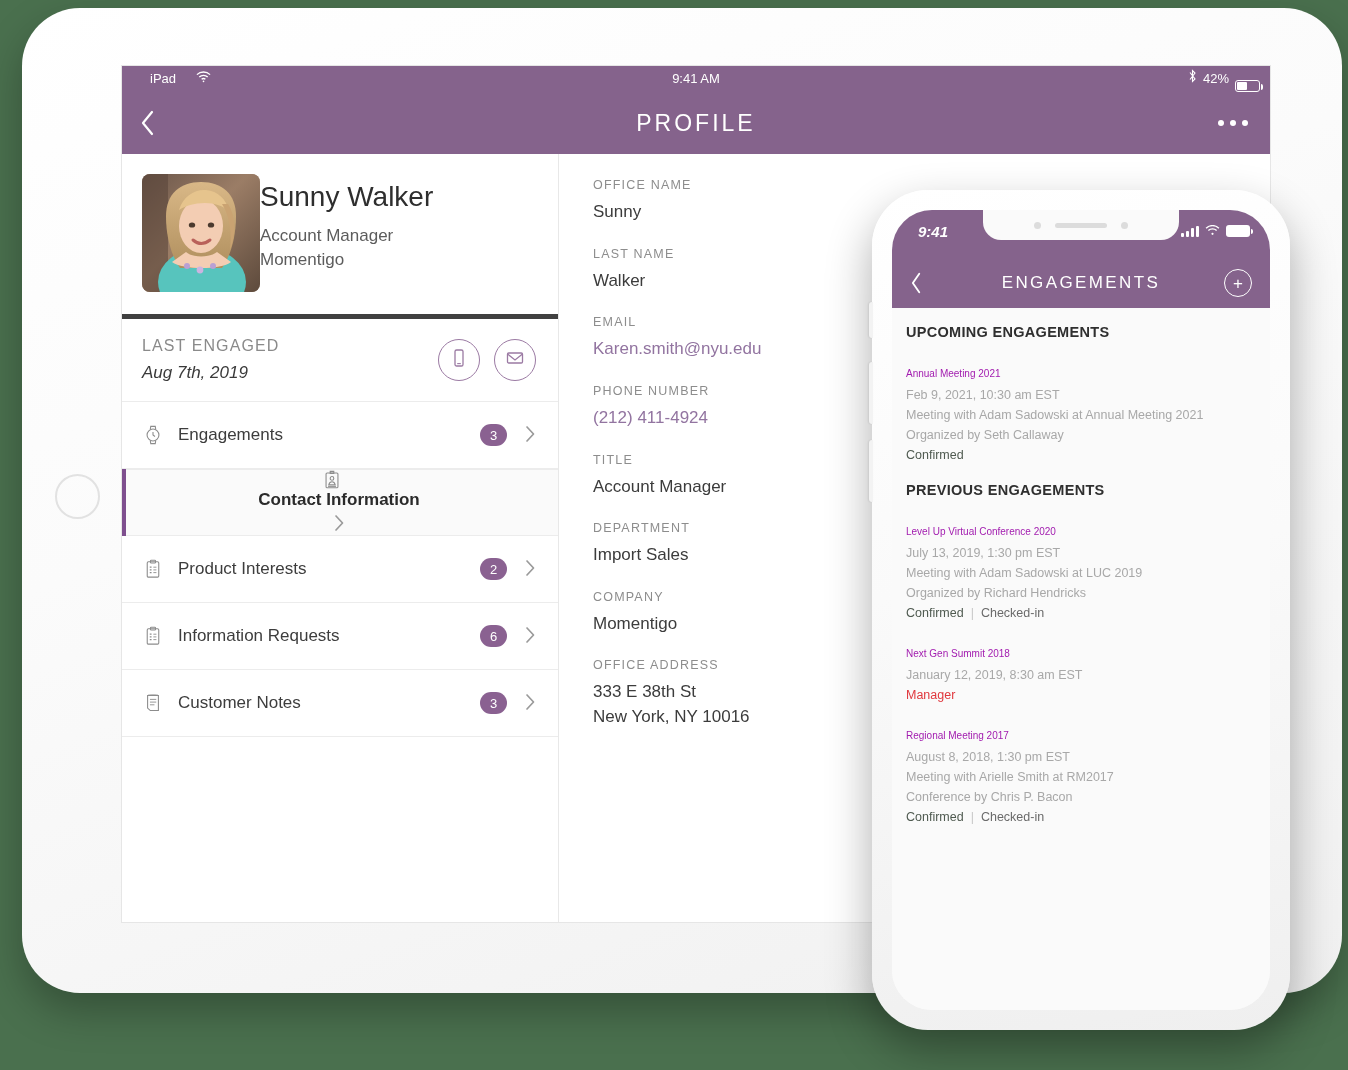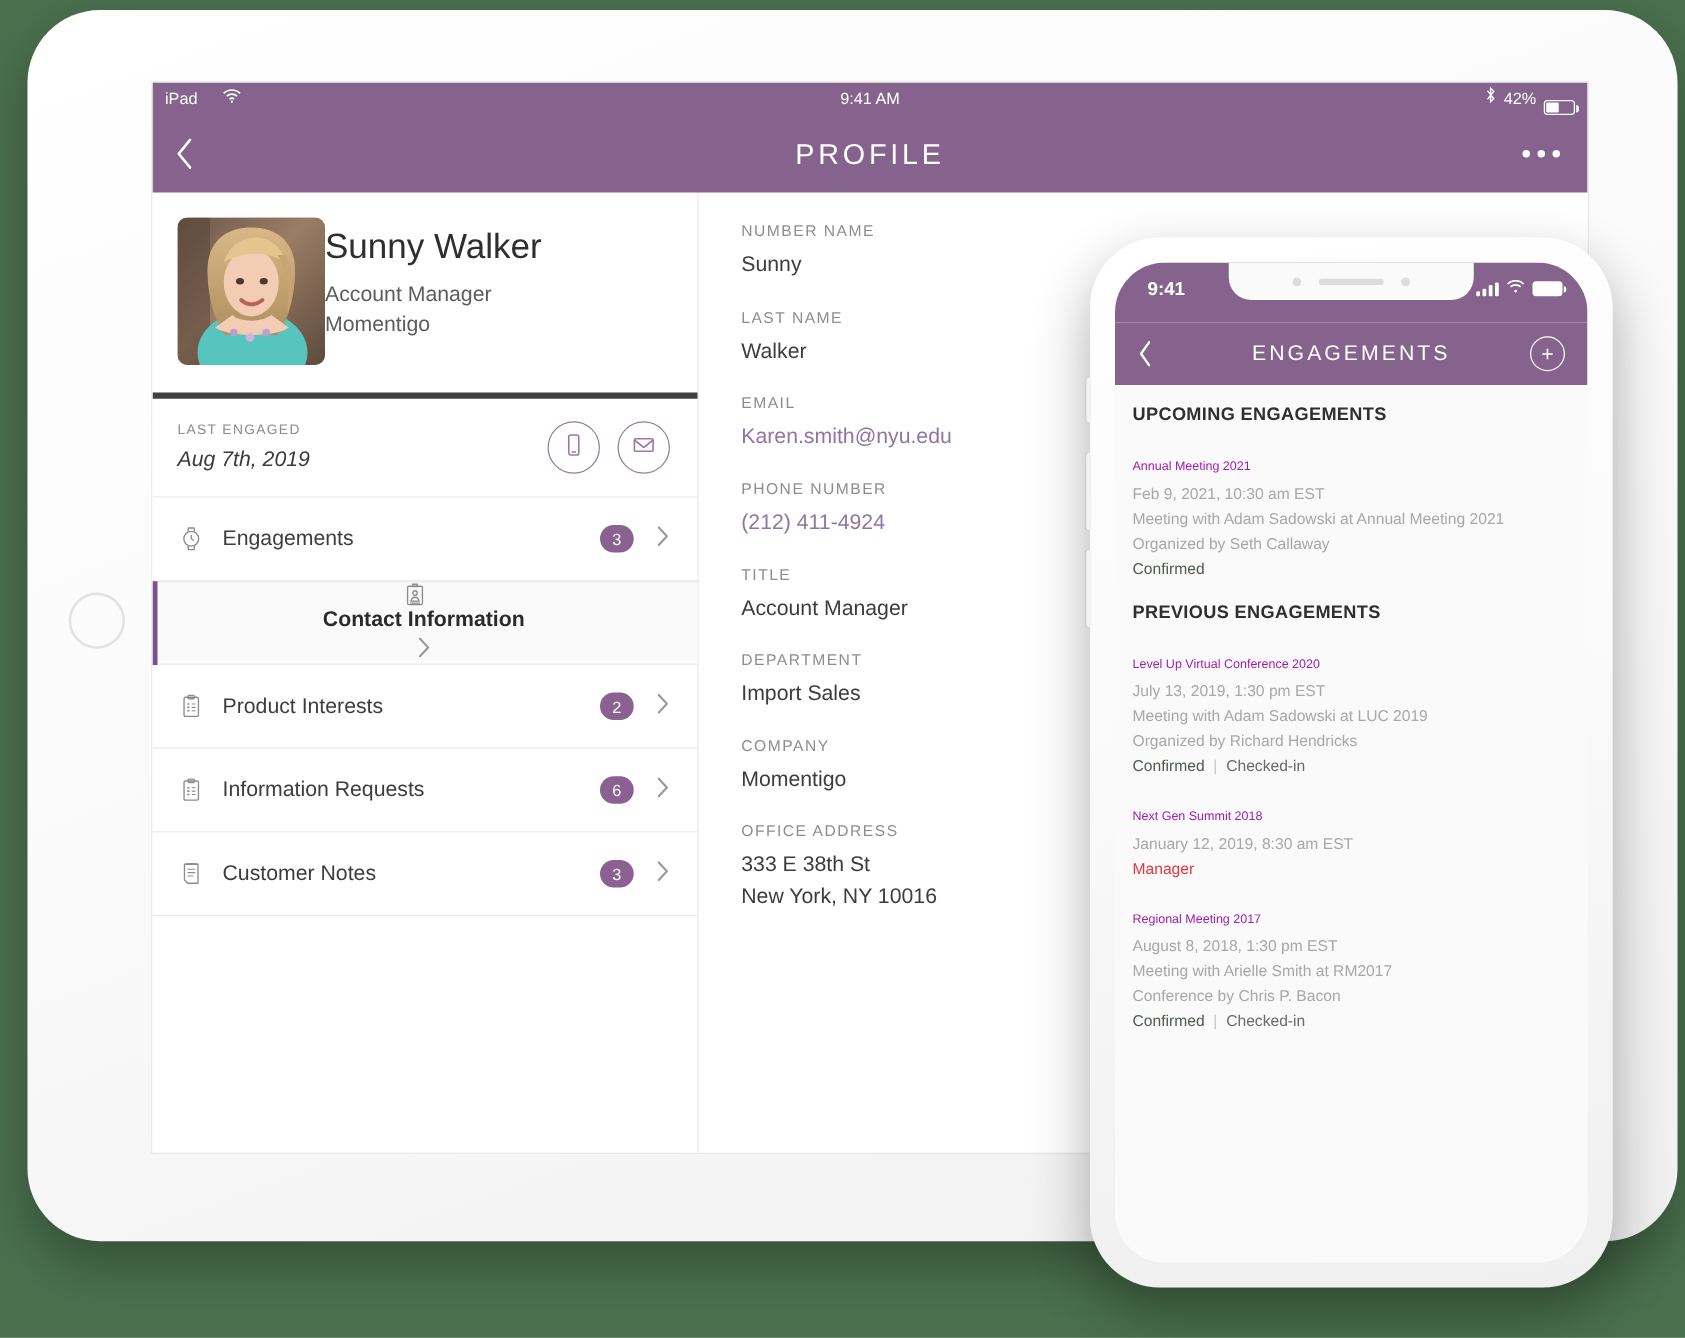--- a/index.html
+++ b/index.html
@@ -55,21 +55,21 @@
   
   .ipad-statusbar {
     position: relative;
     height: 26px;
     background: #85638c;
     color: #ffffff;
     font-size: 13px;
     line-height: 26px;
   }
   .ipad-statusbar .sb-left {
-    position: absolute; left: 10px; top: 0;
+    position: absolute; left: 28px; top: 0;
     display: flex; align-items: center; gap: 20px; height: 26px;
   }
   .ipad-statusbar .sb-center {
     position: absolute; left: 0; right: 0; text-align: center;
     font-size: 13px;
   }
   .ipad-statusbar .sb-right {
     position: absolute; right: 10px; top: 0;
     display: flex; align-items: flex-end; gap: 6px; height: 26px;
     font-size: 13px;
@@ -137,21 +137,21 @@
   .profile-role, .profile-company {
     font-size: 17px; color: #5c5c5c; line-height: 1.45;
   }
 
   .last-engaged {
     padding: 18px 22px 18px 20px;
     display: flex; align-items: center; justify-content: space-between;
     border-bottom: 1px solid #ececec;
   }
   .le-label {
-    font-size: 11px; letter-spacing: 1.1px; color: #8a8a8a; margin-bottom: 8px;
+    font-size: 16px; letter-spacing: 1.1px; color: #8a8a8a; margin-bottom: 8px;
   }
   .le-value { font-size: 17px; color: #3a3a3a; font-style: italic; }
   .le-actions { display: flex; gap: 14px; }
   .circle-btn {
     width: 42px; height: 42px; border-radius: 50%;
     border: 1.5px solid #9b7aa3;
     display: flex; align-items: center; justify-content: center;
     cursor: pointer;
   }
   .circle-btn svg { width: 20px; height: 20px; }
@@ -238,21 +238,21 @@
     width: 196px; height: 30px;
     background: #fafafa;
     border-radius: 0 0 18px 18px;
     display: flex; align-items: center; justify-content: center; gap: 14px;
   }
   .notch-cam { width: 7px; height: 7px; border-radius: 50%; background: #dcdcdc; }
   .notch-speaker { width: 52px; height: 5px; border-radius: 3px; background: #dcdcdc; }
   .iph-time {
     position: absolute; left: 26px; top: 0; height: 42px;
     display: flex; align-items: center;
-    color: #fff; font-size: 15px; font-weight: 700;
+    color: #fff; font-size: 15px; font-weight: 700; font-style: italic;
   }
   .iph-icons {
     position: absolute; right: 20px; top: 0; height: 42px;
     display: flex; align-items: center; gap: 6px;
   }
   .sig-bars { display: flex; align-items: flex-end; gap: 2px; height: 11px; }
   .sig-bars i { display: block; width: 3px; background: #fff; border-radius: 1px; }
   .sig-bars i:nth-child(1){height:4px}
   .sig-bars i:nth-child(2){height:6px}
   .sig-bars i:nth-child(3){height:9px}
@@ -486,21 +486,21 @@
                 <span class="badge">3</span>
                 <span class="chev"><svg width="11" height="18" viewBox="0 0 11 18" fill="none" stroke="#9a9a9a" stroke-width="1.7" stroke-linecap="round" stroke-linejoin="round">
                     <path d="M2 2l6.5 7L2 16"></path>
                   </svg></span>
               </div>
             </div>
         </div>
 
         <div class="right-pane">
             <div class="field">
-              <div class="field-label">NUMBER NAME</div>
+              <div class="field-label">OFFICE NAME</div>
               <div class="field-value" style="white-space: pre-line;">Sunny</div>
             </div>
             <div class="field">
               <div class="field-label">LAST NAME</div>
               <div class="field-value" style="white-space: pre-line;">Walker</div>
             </div>
             <div class="field">
               <div class="field-label">EMAIL</div>
               <div class="field-value link" style="white-space: pre-line;">Karen.smith@nyu.edu</div>
             </div>

